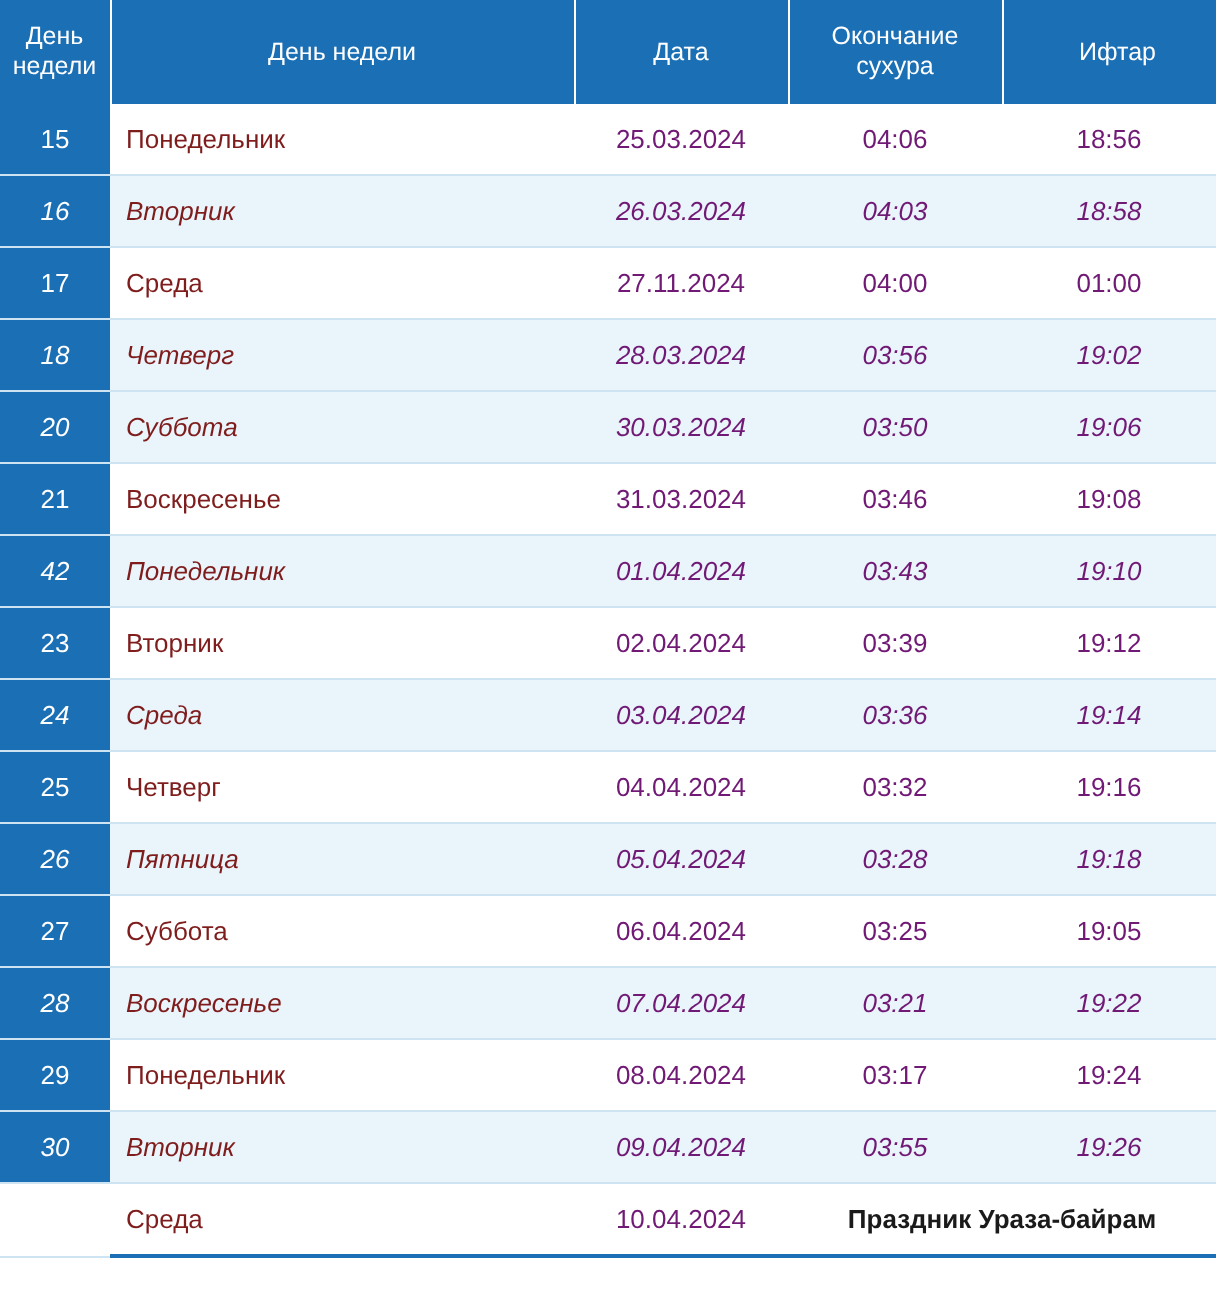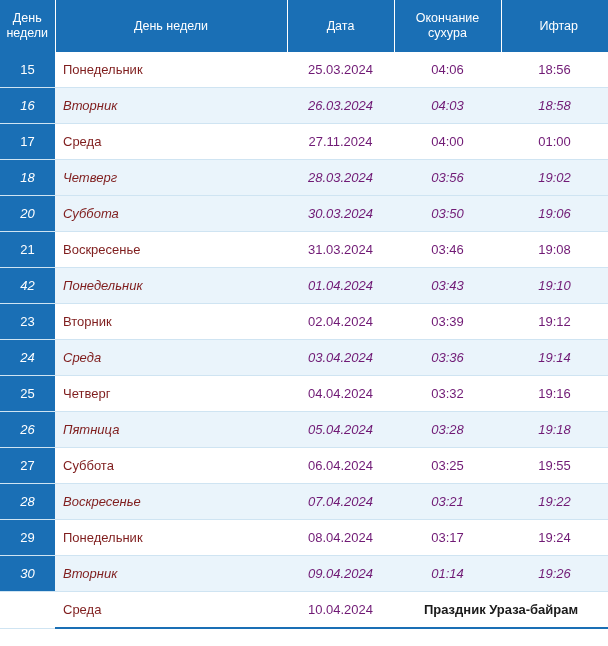--- a/index.html
+++ b/index.html
@@ -179,41 +179,41 @@
         <td class="cell-week">Пятница</td>
         <td class="cell-date">05.04.2024</td>
         <td class="cell-suhur">03:28</td>
         <td class="cell-iftar">19:18</td>
       </tr>
       <tr class="row-odd">
         <td class="cell-day">27</td>
         <td class="cell-week">Суббота</td>
         <td class="cell-date">06.04.2024</td>
         <td class="cell-suhur">03:25</td>
-        <td class="cell-iftar">19:55</td>
+        <td class="cell-iftar">19:05</td>
       </tr>
       <tr class="row-even">
         <td class="cell-day">28</td>
         <td class="cell-week">Воскресенье</td>
         <td class="cell-date">07.04.2024</td>
         <td class="cell-suhur">03:21</td>
         <td class="cell-iftar">19:22</td>
       </tr>
       <tr class="row-odd">
         <td class="cell-day">29</td>
         <td class="cell-week">Понедельник</td>
         <td class="cell-date">08.04.2024</td>
         <td class="cell-suhur">03:17</td>
         <td class="cell-iftar">19:24</td>
       </tr>
       <tr class="row-even">
         <td class="cell-day">30</td>
         <td class="cell-week">Вторник</td>
         <td class="cell-date">09.04.2024</td>
-        <td class="cell-suhur">01:14</td>
+        <td class="cell-suhur">03:55</td>
         <td class="cell-iftar">19:26</td>
       </tr>
       <tr class="row-odd row-last">
         <td class="cell-day empty"></td>
         <td class="cell-week">Среда</td>
         <td class="cell-date">10.04.2024</td>
         <td class="cell-holiday" colspan="2">Праздник Ураза-байрам</td>
       </tr>
     </tbody>
 </table>

